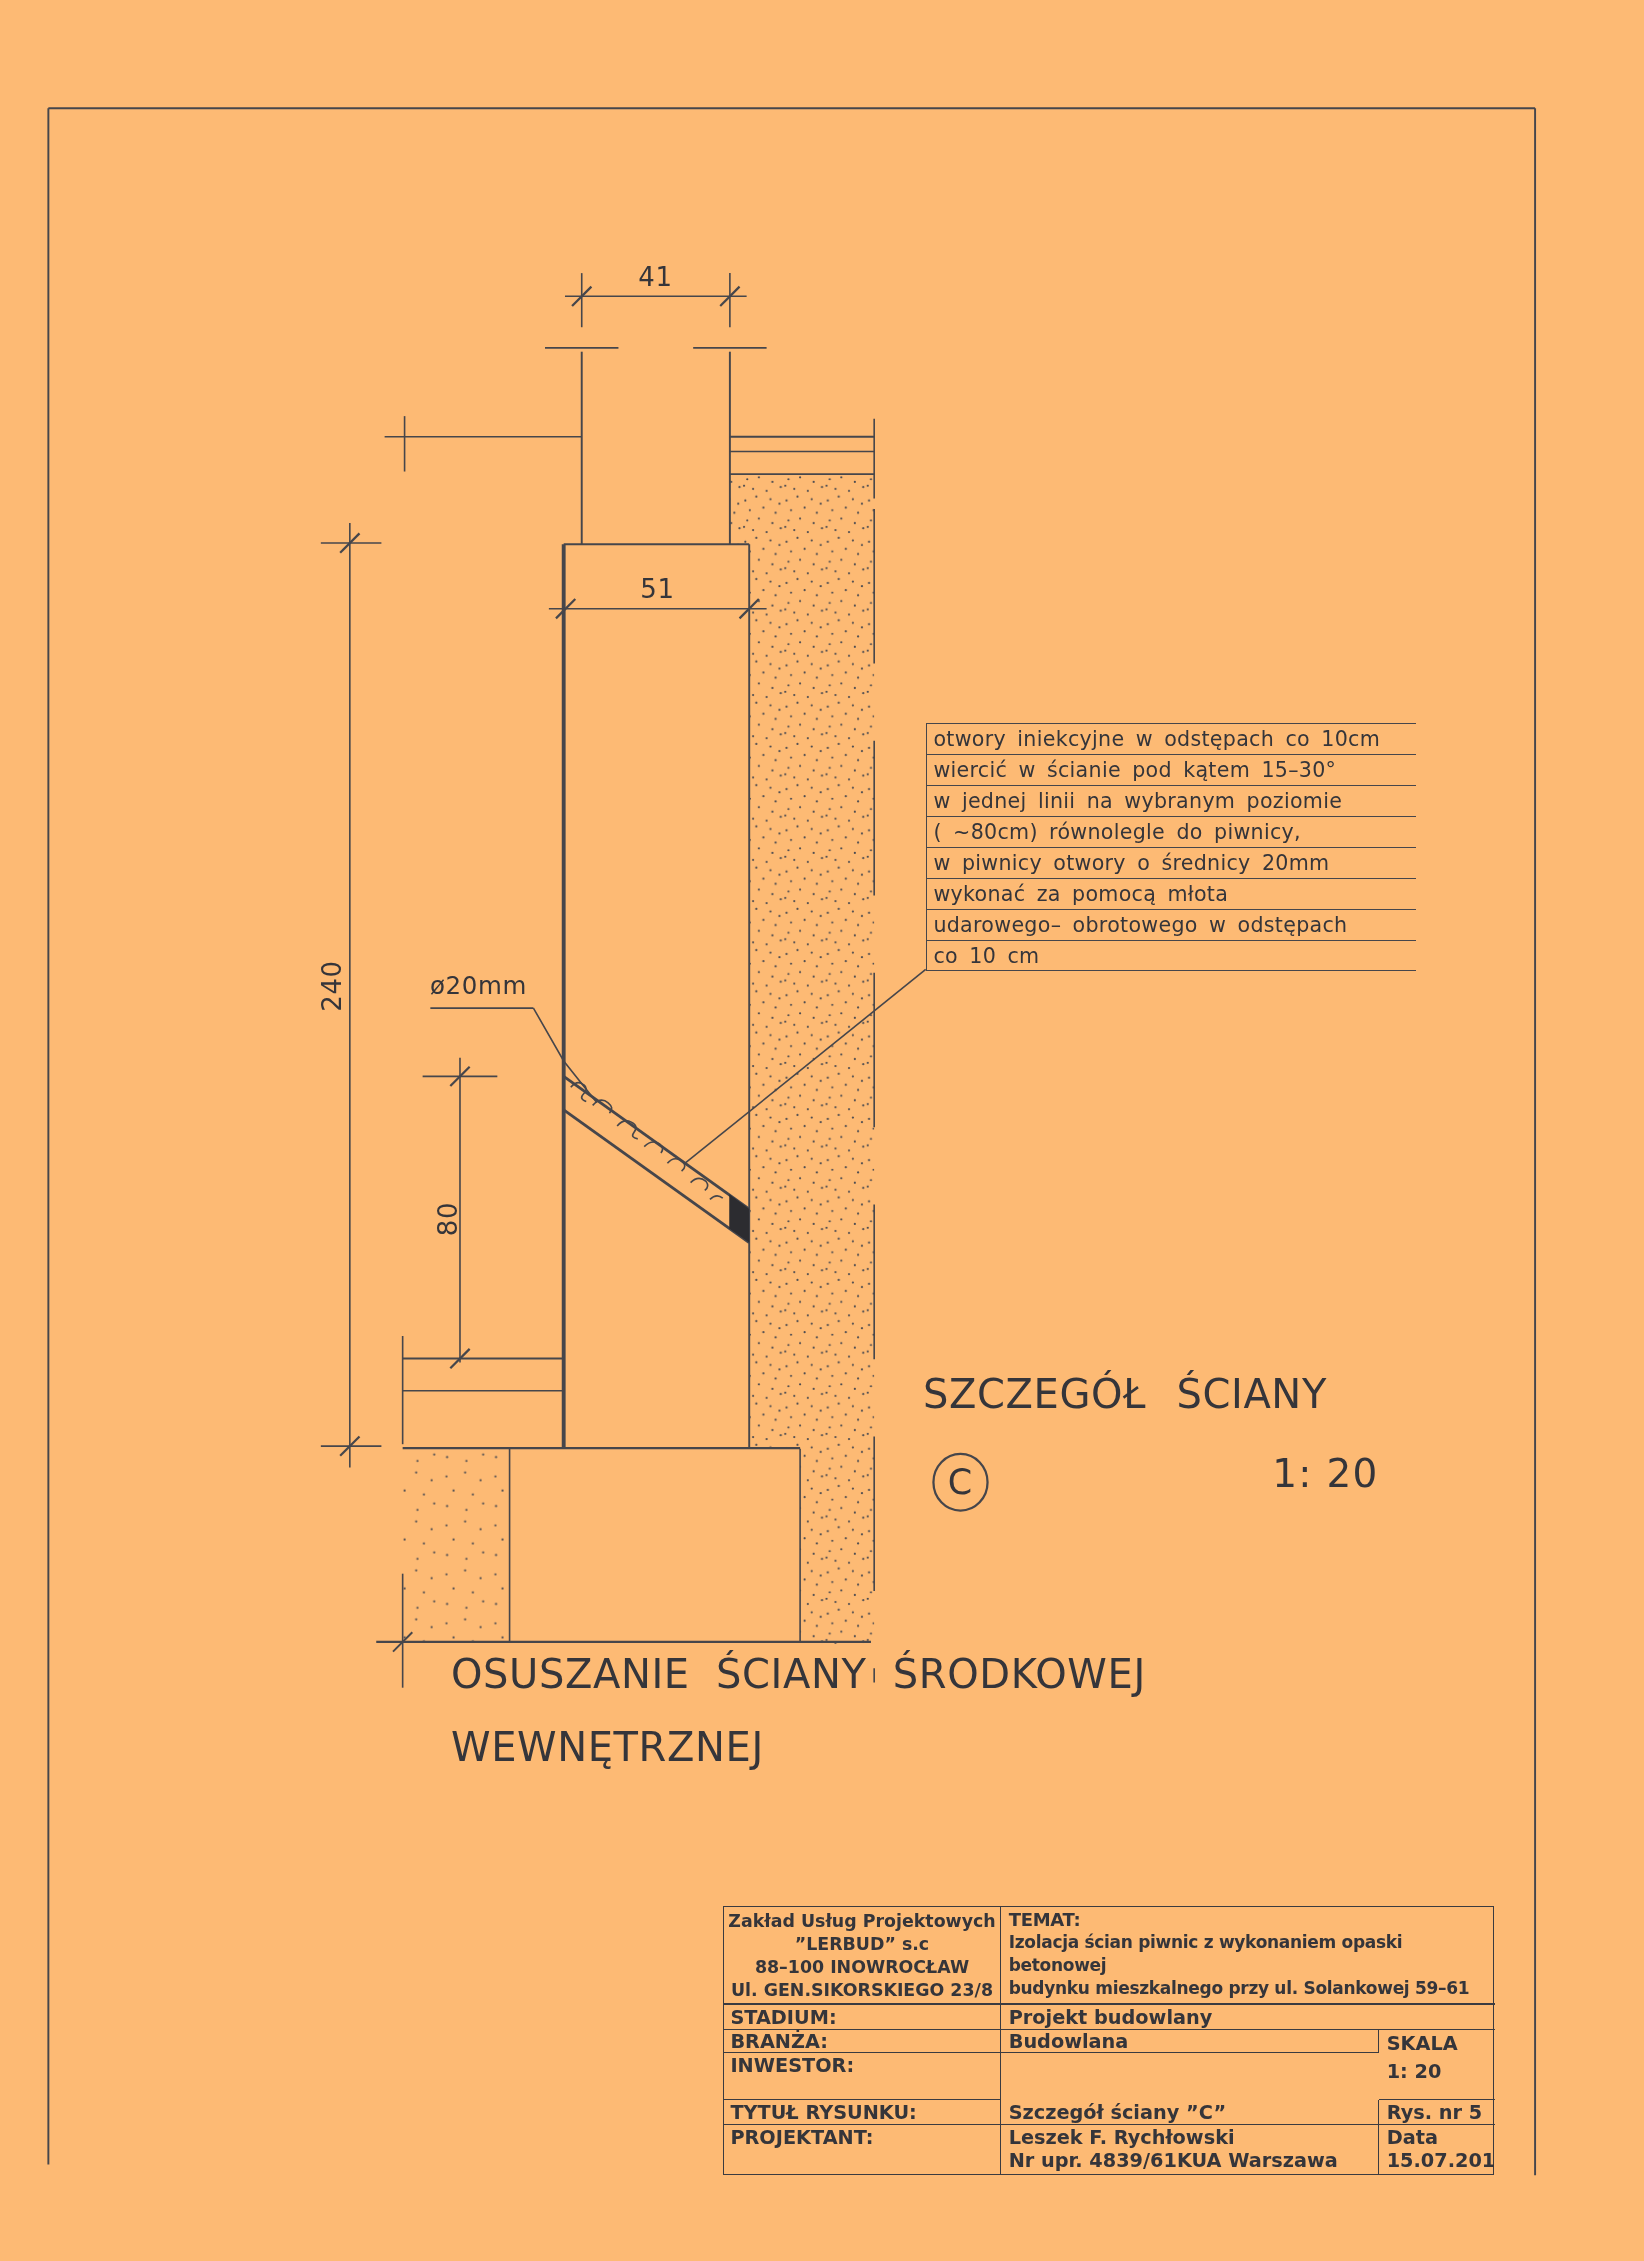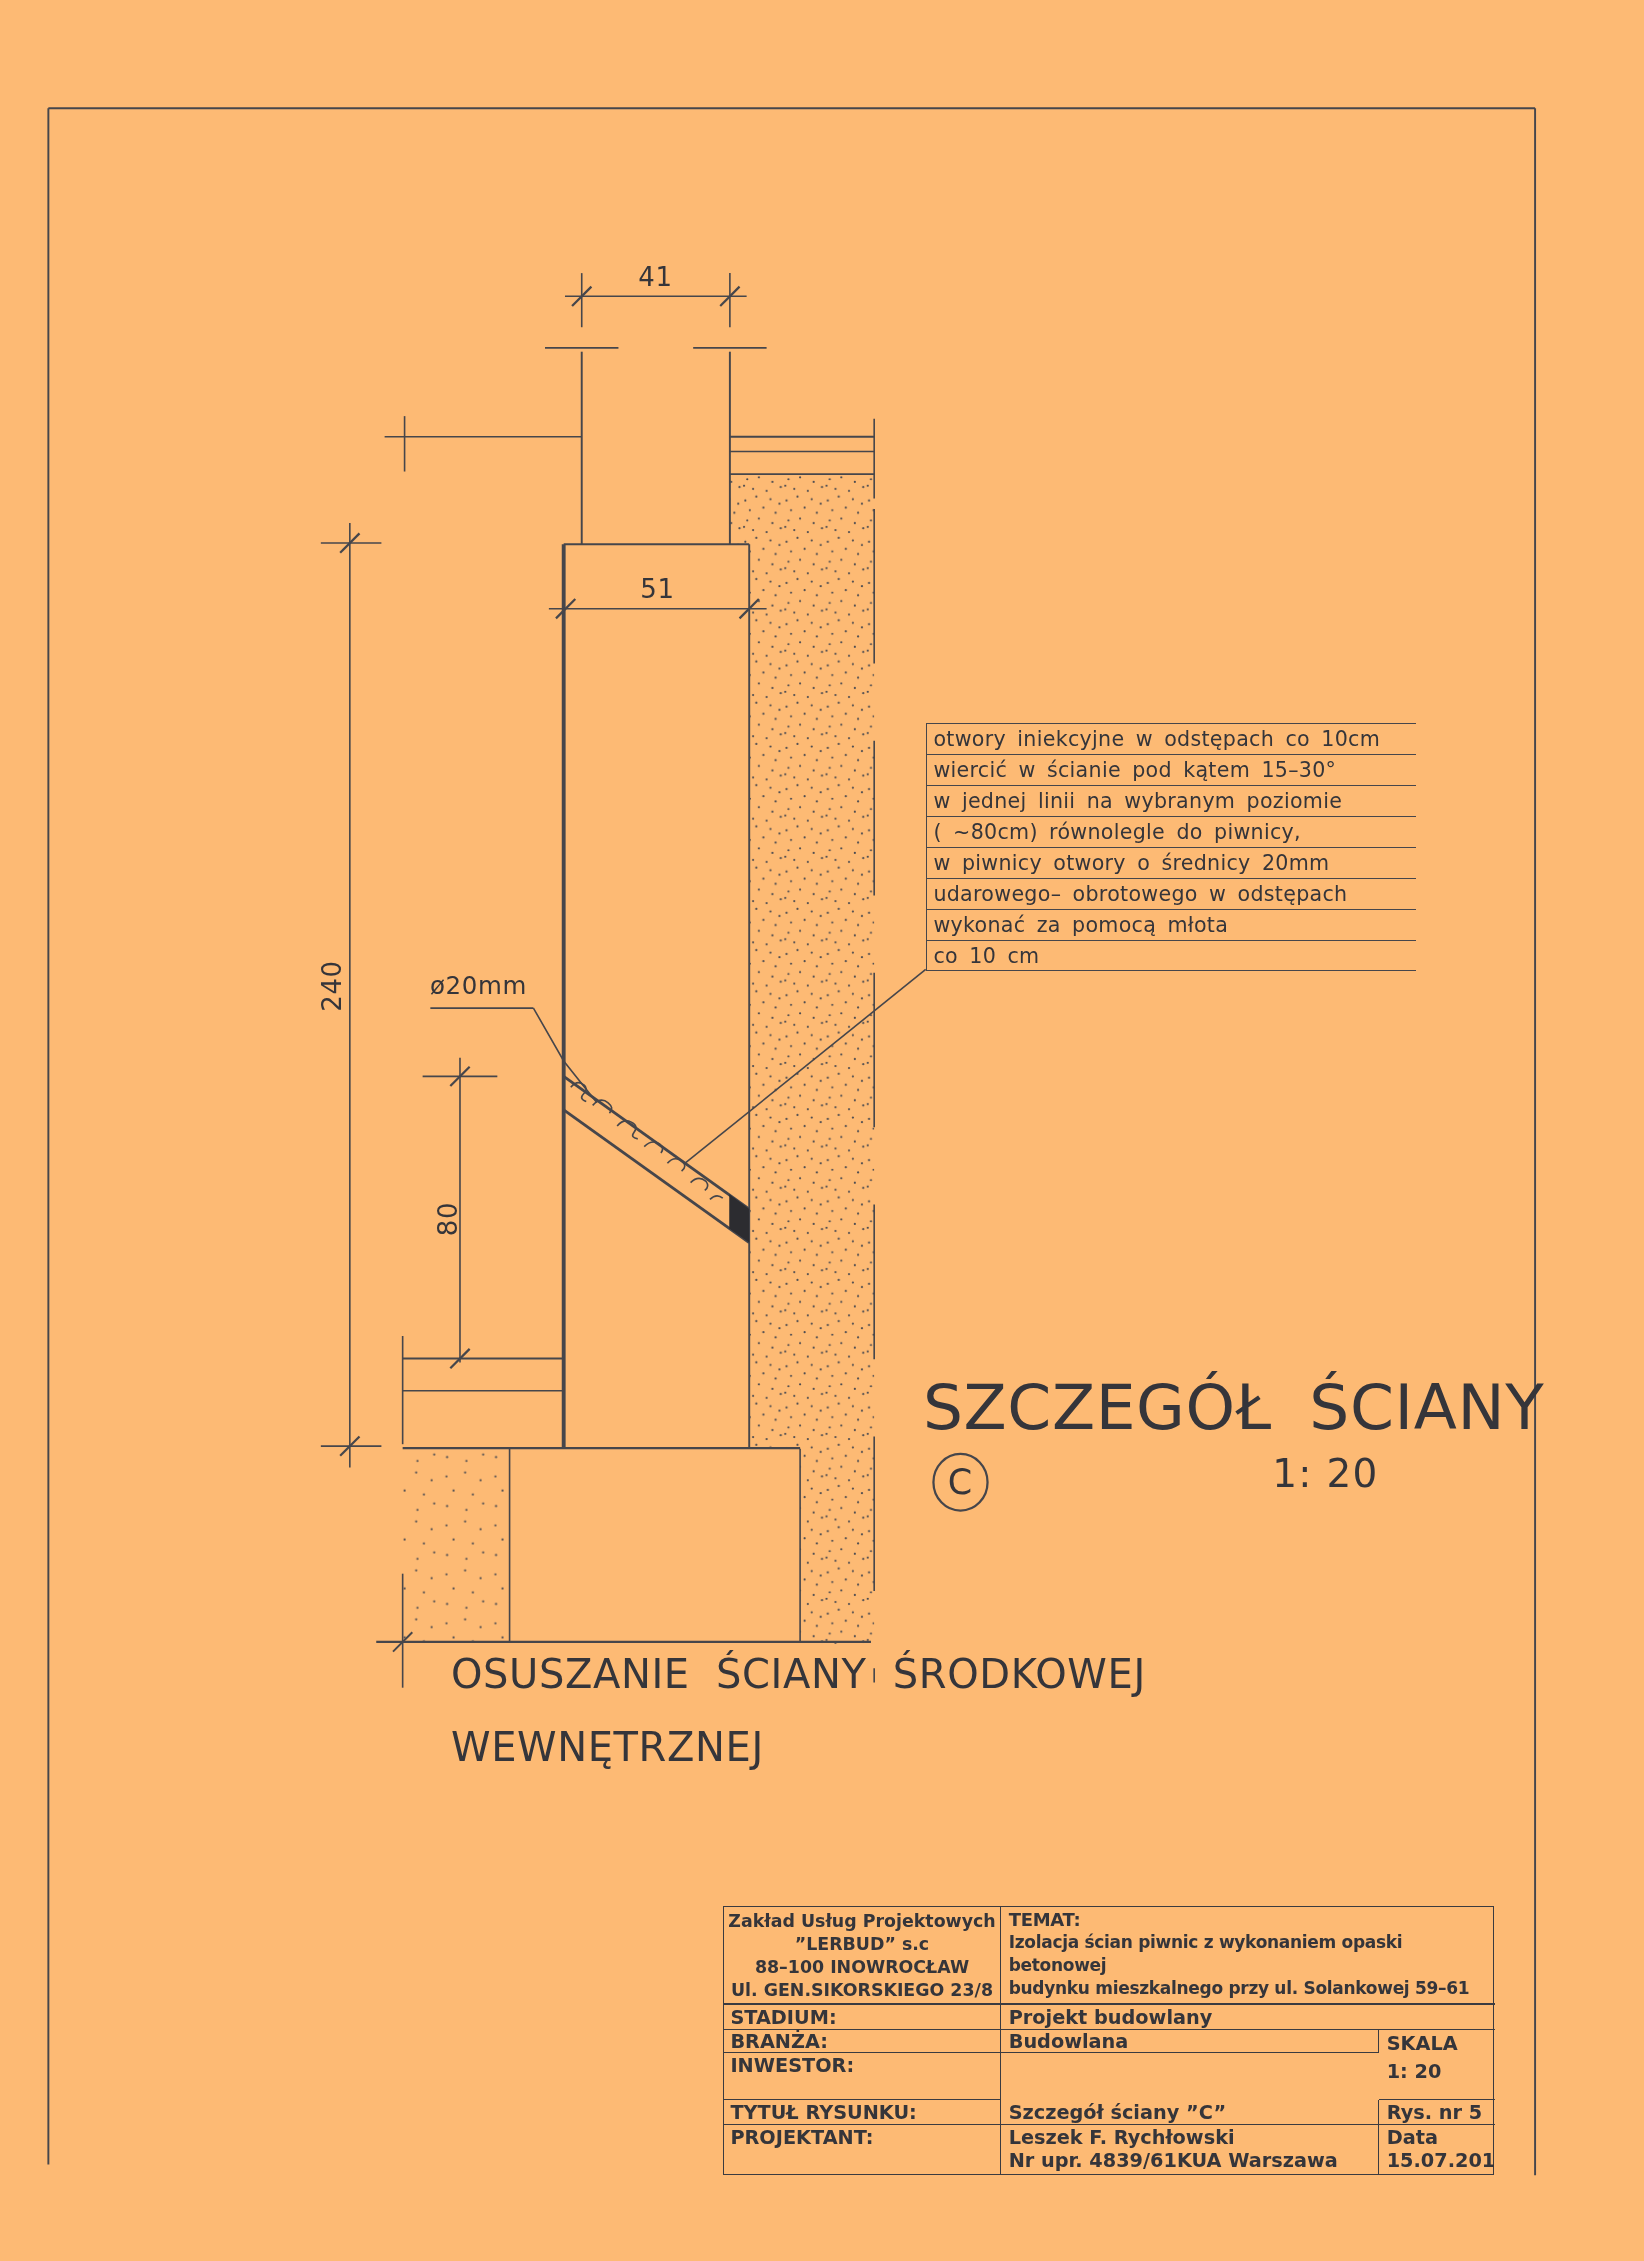--- a/index.html
+++ b/index.html
@@ -12,21 +12,21 @@
   svg.art{position:absolute;left:0;top:0;width:1644px;height:2261px;}
   .txt{position:absolute;white-space:nowrap;}
   .dim{font-size:26px;letter-spacing:0.6px;text-align:center;}
   .rot{display:flex;align-items:center;justify-content:center;transform:rotate(-90deg);}
   
   .ann{position:absolute;left:926px;top:723px;width:490px;border-left:1.3px solid #46464b;}
   .ann .row{height:31px;border-top:1.3px solid #46464b;font-size:20.6px;line-height:30px;
             padding-left:6.4px;word-spacing:4.5px;letter-spacing:0.3px;white-space:nowrap;}
   .ann .row:last-child{border-bottom:1.3px solid #46464b;}
   
-  .detail-title{left:923px;top:1371px;width:502px;font-size:63px;word-spacing:17px;letter-spacing:0.6px;}
+  .detail-title{left:923px;top:1371px;width:502px;font-size:40px;word-spacing:17px;letter-spacing:0.6px;}
   .detail-mark{left:934px;top:1456px;width:52px;height:52px;display:flex;align-items:center;justify-content:center;font-size:35px;}
   .detail-scale{left:1258px;top:1451px;width:135px;font-size:39px;text-align:center;letter-spacing:1.3px;}
   .cap1{left:451px;top:1651px;font-size:40px;word-spacing:13px;letter-spacing:0.6px;}
   .cap2{left:451px;top:1724px;font-size:40px;letter-spacing:0.6px;}
   
   .tblock{position:absolute;left:723px;top:1906px;width:771px;height:269px;border:1.9px solid #3b3b40;font-size:19.3px;font-weight:bold;}
   .cell{position:absolute;overflow:hidden;line-height:23px;}
   .b-r{border-right:1.9px solid #3b3b40;}
   .b-b{border-bottom:1.9px solid #3b3b40;}
   .lab{padding:1.3px 0 0 6.4px;}
@@ -187,22 +187,22 @@
   <div class="txt dim rot" style="left:292px;top:946px;width:80px;height:80px;">240</div>
   <div class="txt dim rot" style="left:408px;top:1179px;width:80px;height:80px;">80</div>
   <div class="txt" style="left:430px;top:971px;font-size:24.5px;letter-spacing:0.6px;">ø20mm</div>
 
   <div class="ann">
     <div class="row">otwory iniekcyjne w odstępach co 10cm</div>
     <div class="row">wiercić w ścianie pod kątem 15–30°</div>
     <div class="row">w jednej linii na wybranym poziomie</div>
     <div class="row">( ~80cm) równolegle do piwnicy,</div>
     <div class="row">w piwnicy otwory o średnicy 20mm</div>
+    <div class="row">wykonać za pomocą młota</div>
     <div class="row">udarowego– obrotowego w odstępach</div>
-    <div class="row">wykonać za pomocą młota</div>
     <div class="row">co 10 cm</div>
   </div>
 
   <div class="txt detail-title">SZCZEGÓŁ ŚCIANY</div>
   <div class="txt detail-mark">C</div>
   <div class="txt detail-scale">1: 20</div>
 
   <div class="txt cap1">OSUSZANIE ŚCIANY ŚRODKOWEJ</div>
   <div class="txt cap2">WEWNĘTRZNEJ</div>
 

